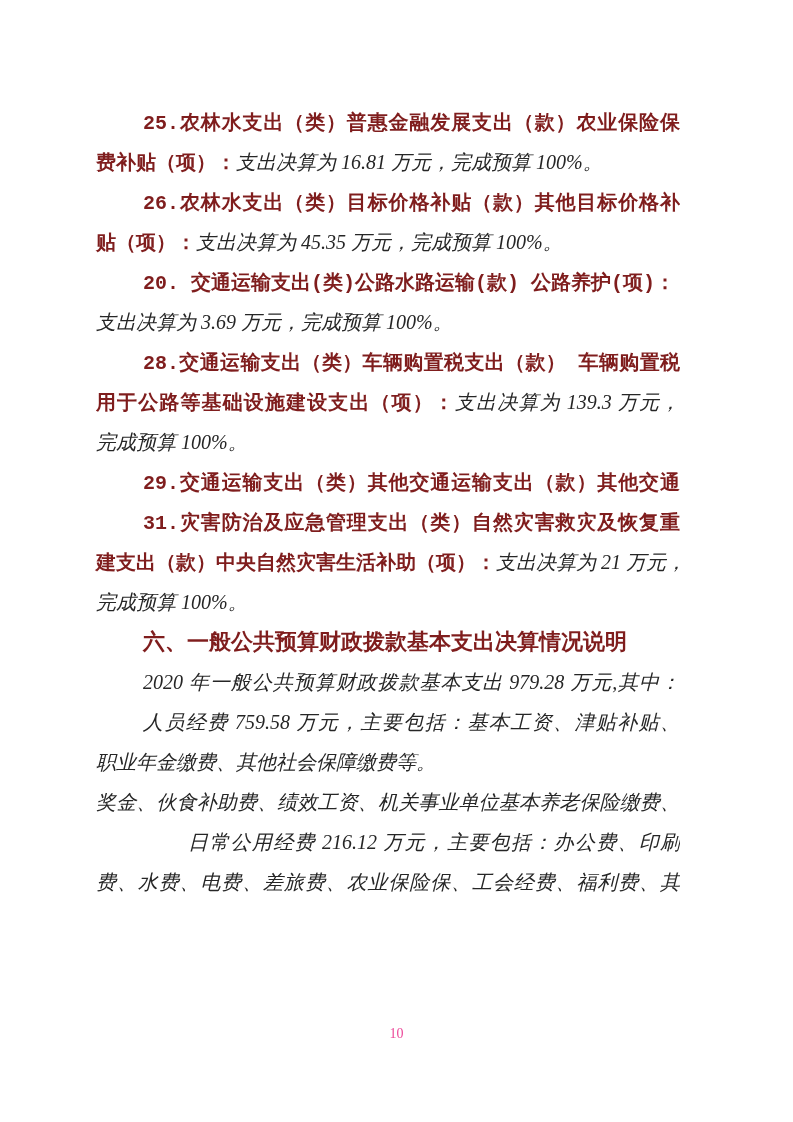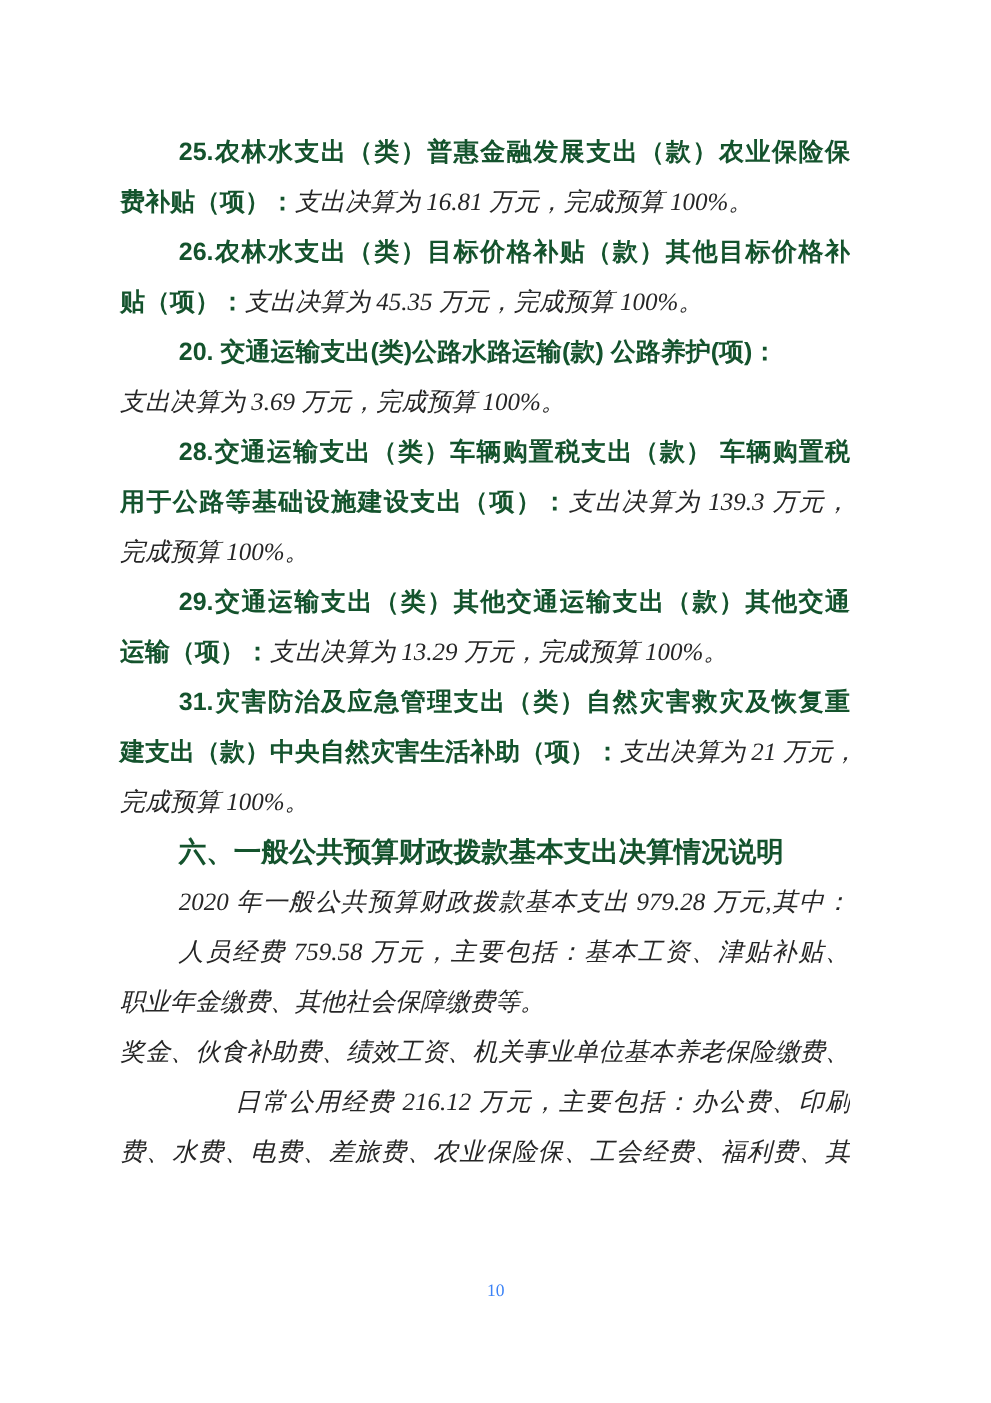--- a/index.html
+++ b/index.html
@@ -32,35 +32,35 @@
   .line.j {
     white-space: normal;
     text-align: justify;
     text-align-last: justify;
     overflow: hidden;
   }
   .in1 { padding-left: 47px; }
   .in2 { padding-left: 92px; }
   .b {
     font-weight: 700;
-    color: #14532d;
-    font-family: Liberation Sans, sans-serif;
+    color: #7f1d1d;
+    font-family: Liberation Mono, monospace;
   }
   .line.hd { font-size: 22px; }
   .r { color: #262626; font-style: italic; }
   .page-number {
     position: absolute;
     top: 1022px;
     left: 0;
     width: 100%;
     height: 24px;
     line-height: 24px;
     text-align: center;
     font-size: 14px;
-    color: #3b82f6;
+    color: #ec4899;
     font-family: "Liberation Serif", "DejaVu Serif", serif;
   }
 </style>
 </head>
 <body>
 
 <div class="page">
   <div class="content">
 
     <div>
@@ -79,21 +79,20 @@
     </div>
 
     <div>
       <div class="line in1 j"><span class="b">28.交通运输支出（类）车辆购置税支出（款） 车辆购置税</span><span class="r"></span></div>
       <div class="line j"><span class="b">用于公路等基础设施建设支出（项）：</span><span class="r">支出决算为 139.3 万元，</span></div>
       <div class="line"><span class="b"></span><span class="r">完成预算 100%。</span></div>
     </div>
 
     <div>
       <div class="line in1 j"><span class="b">29.交通运输支出（类）其他交通运输支出（款）其他交通</span><span class="r"></span></div>
-      <div class="line"><span class="b">运输（项）：</span><span class="r">支出决算为 13.29 万元，完成预算 100%。</span></div>
     </div>
 
 
     <div>
       <div class="line in1 j"><span class="b">31.灾害防治及应急管理支出（类）自然灾害救灾及恢复重</span><span class="r"></span></div>
       <div class="line"><span class="b">建支出（款）中央自然灾害生活补助（项）：</span><span class="r">支出决算为 21 万元，</span></div>
       <div class="line"><span class="b"></span><span class="r">完成预算 100%。</span></div>
     </div>
 
     <div>

